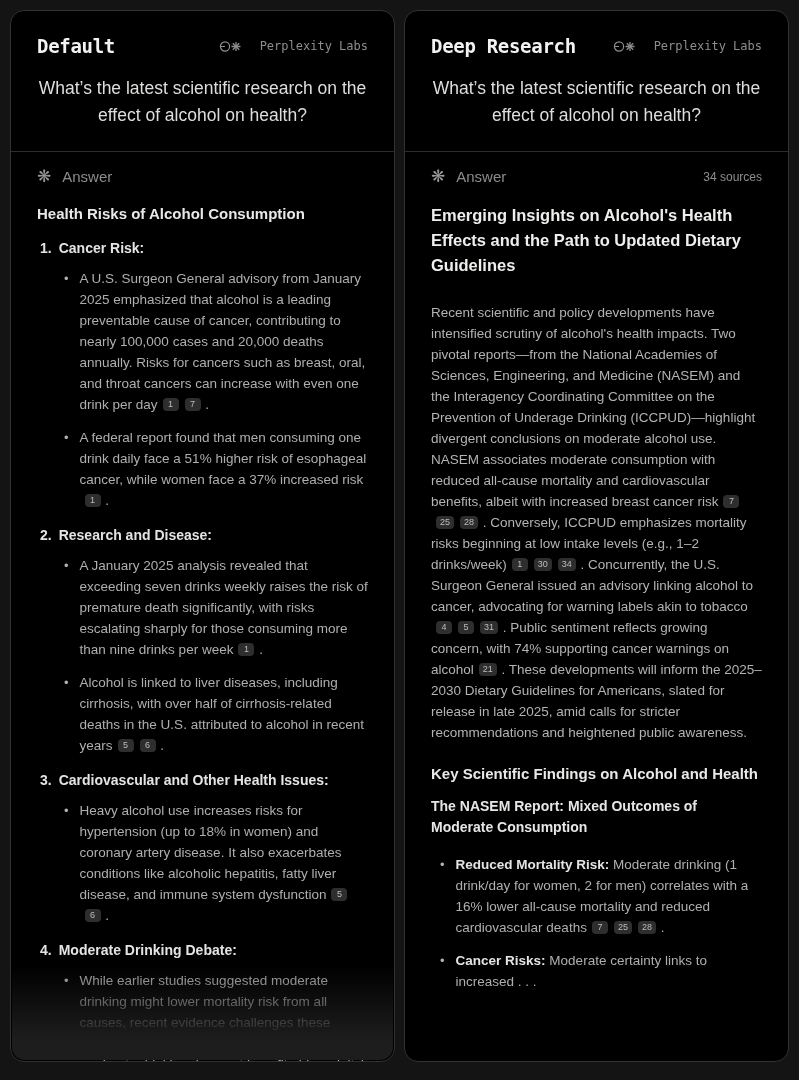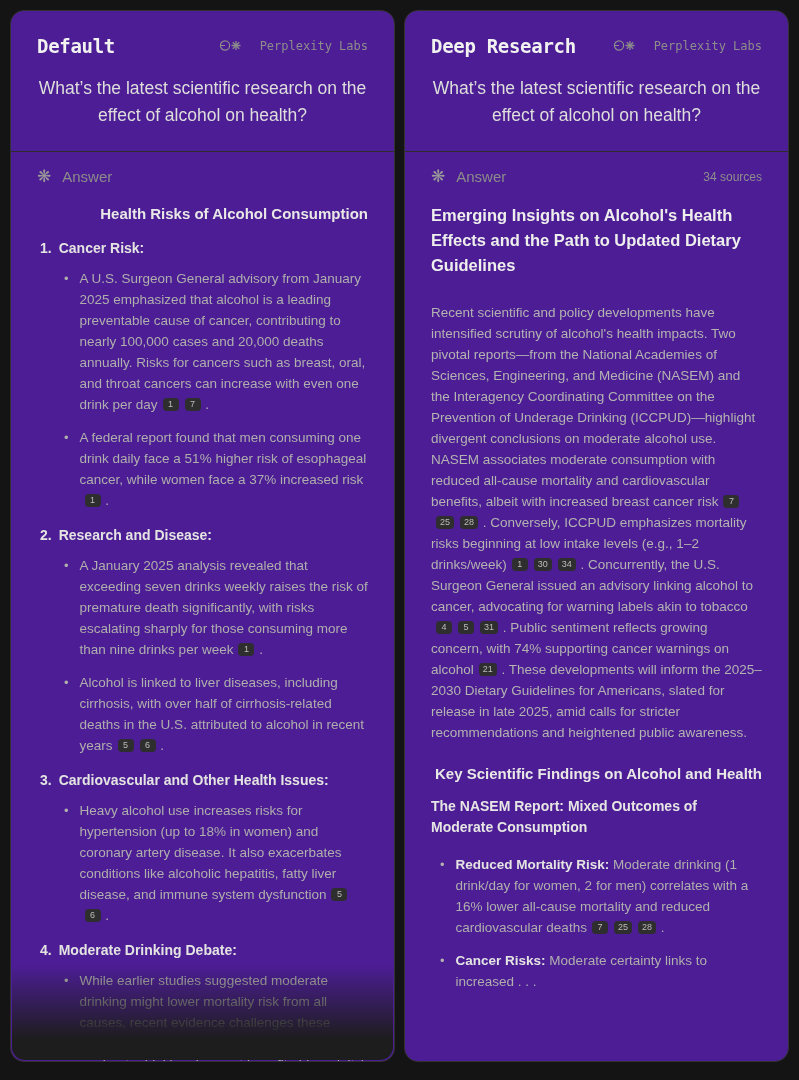--- a/index.html
+++ b/index.html
@@ -6,49 +6,49 @@
   body{
     width:799px;height:1080px;
     background:#141414;
     font-family:"Liberation Sans", sans-serif;
     -webkit-font-smoothing:antialiased;
     overflow:hidden;
   }
   .page{display:flex;gap:9px;padding:10px;box-sizing:border-box;}
   .card{
     flex:1;height:1052px;box-sizing:border-box;
-    background:#4c1d95;border:1px solid #323232;border-radius:14px;
+    background:#000000;border:1px solid #323232;border-radius:14px;
     padding:24px 26px 20px;position:relative;overflow:hidden;
   }
   .card-header{display:flex;justify-content:space-between;align-items:center;}
   .card-title{
     font-family:"DejaVu Sans Mono", monospace;
     font-size:19px;font-weight:bold;color:#f2f2f0;letter-spacing:-0.3px;
   }
-  .brand{display:flex;align-items:flex-start;gap:15px;color:#8d8d8b;
+  .brand{display:flex;align-items:flex-end;gap:15px;color:#8d8d8b;
     font-family:"DejaVu Sans Mono", monospace;font-size:12px;}
   .brand svg{display:block;}
   .question{
     margin-top:18px;font-size:17.5px;line-height:1.55;color:#dededc;
     max-width:340px;
     text-align:center;
   }
   .divider{height:1px;background:#2d2d2d;margin:22px -26px 0;}
   .answer-row{
     display:flex;align-items:center;margin-top:16px;margin-bottom:18px;
   }
   .answer-icon{font-family:"DejaVu Sans", sans-serif;font-size:17px;color:#9a9a98;margin-right:11px;line-height:1;}
   .answer-label{font-size:15px;color:#8c8c8a;}
   .sources{margin-left:auto;font-size:12px;color:#8f8f8d;}
   .body-text{font-size:13.5px;line-height:21px;color:#b3b3b1;}
   p.para{margin:0 0 20px;}
   h2.headline{
     font-size:16.5px;line-height:1.5;color:#eeeeec;margin:2px 0 24px;font-weight:bold;
   }
-  h3.section{font-size:15px;color:#e8e8e6;margin:12px 0 12px;font-weight:bold;text-align:right;}
+  h3.section{font-size:15px;color:#e8e8e6;margin:12px 0 12px;font-weight:bold;}
   h4.subsection{font-size:14px;line-height:1.5;color:#e6e6e4;margin:0 0 16px;font-weight:bold;}
   .olitem{margin:14px 0 6px;}
   .olitem .head{display:flex;gap:7px;font-size:14px;font-weight:bold;color:#e4e4e2;padding-left:3px;}
   .bullets{margin:0;}
   .bullet{display:flex;gap:11px;margin:9px 0 12px 27px;}
   .bullet .dot{color:#b0b0ae;font-size:13px;line-height:21px;}
   .bullet .rich{flex:1;font-size:13.5px;line-height:21px;color:#afafad;}
   .rich strong{color:#e4e4e2;}
   .cite{
     display:inline-block;background:#2e2e2e;color:#bdbdbb;

